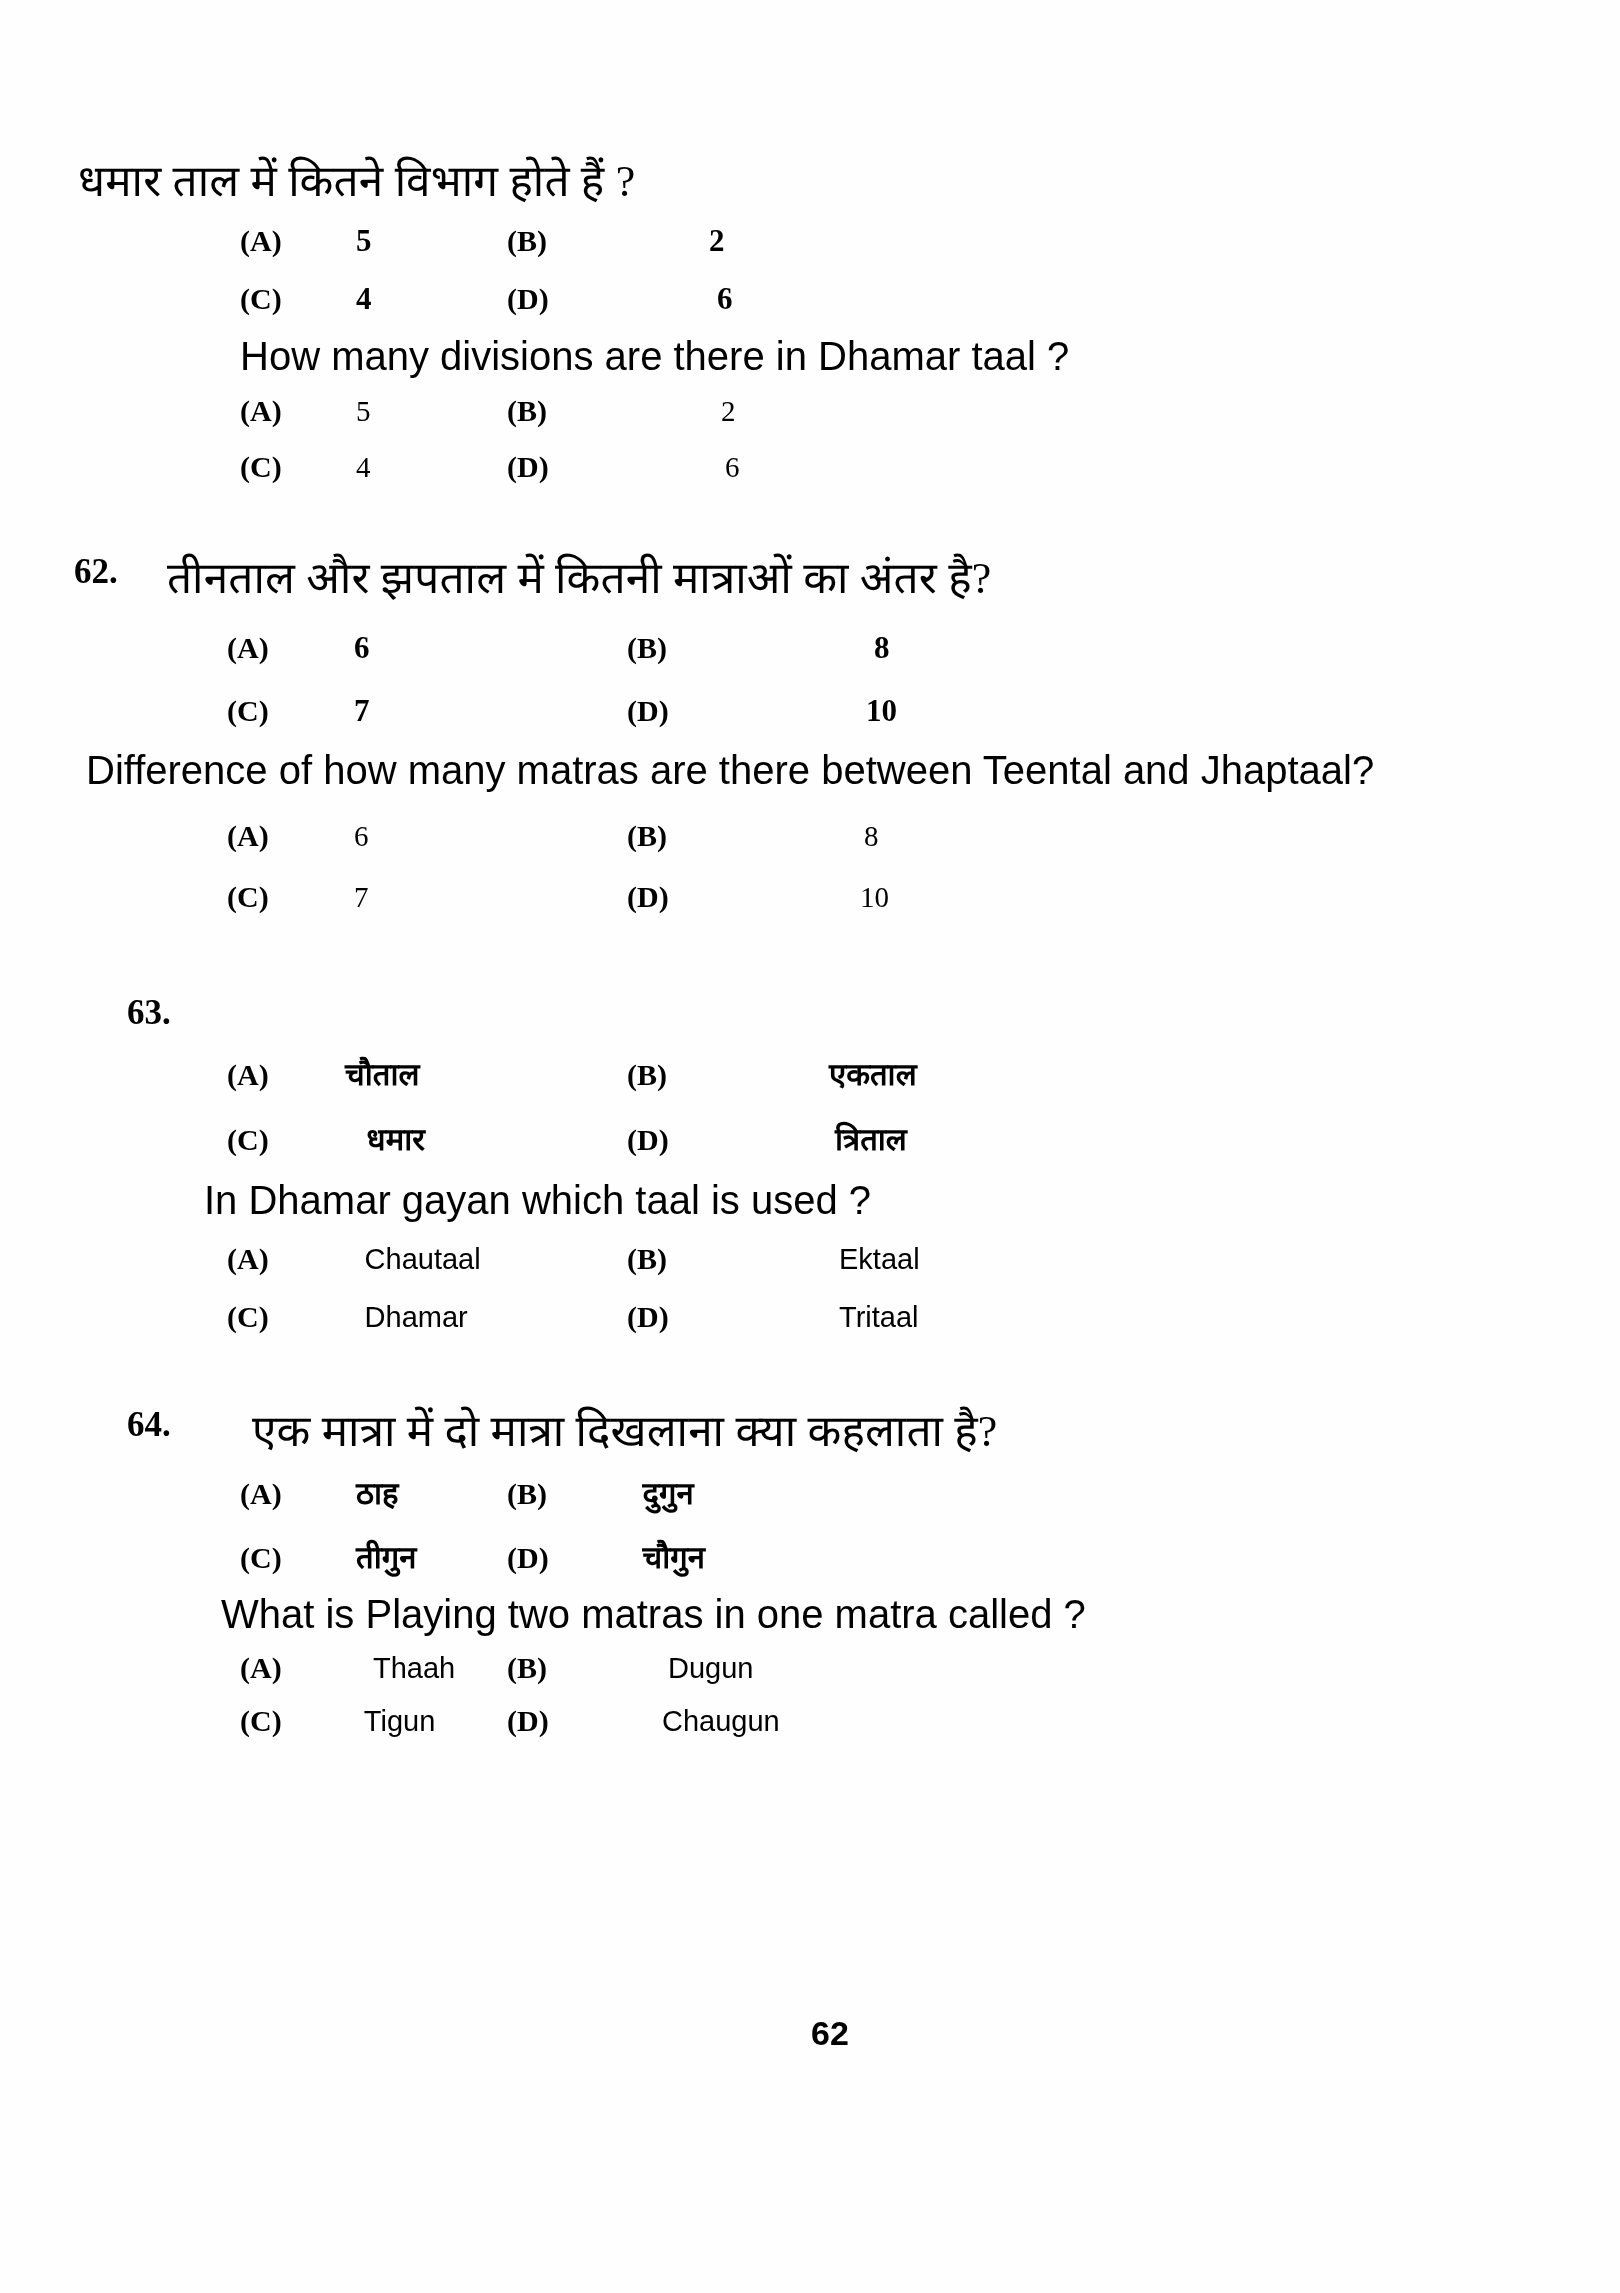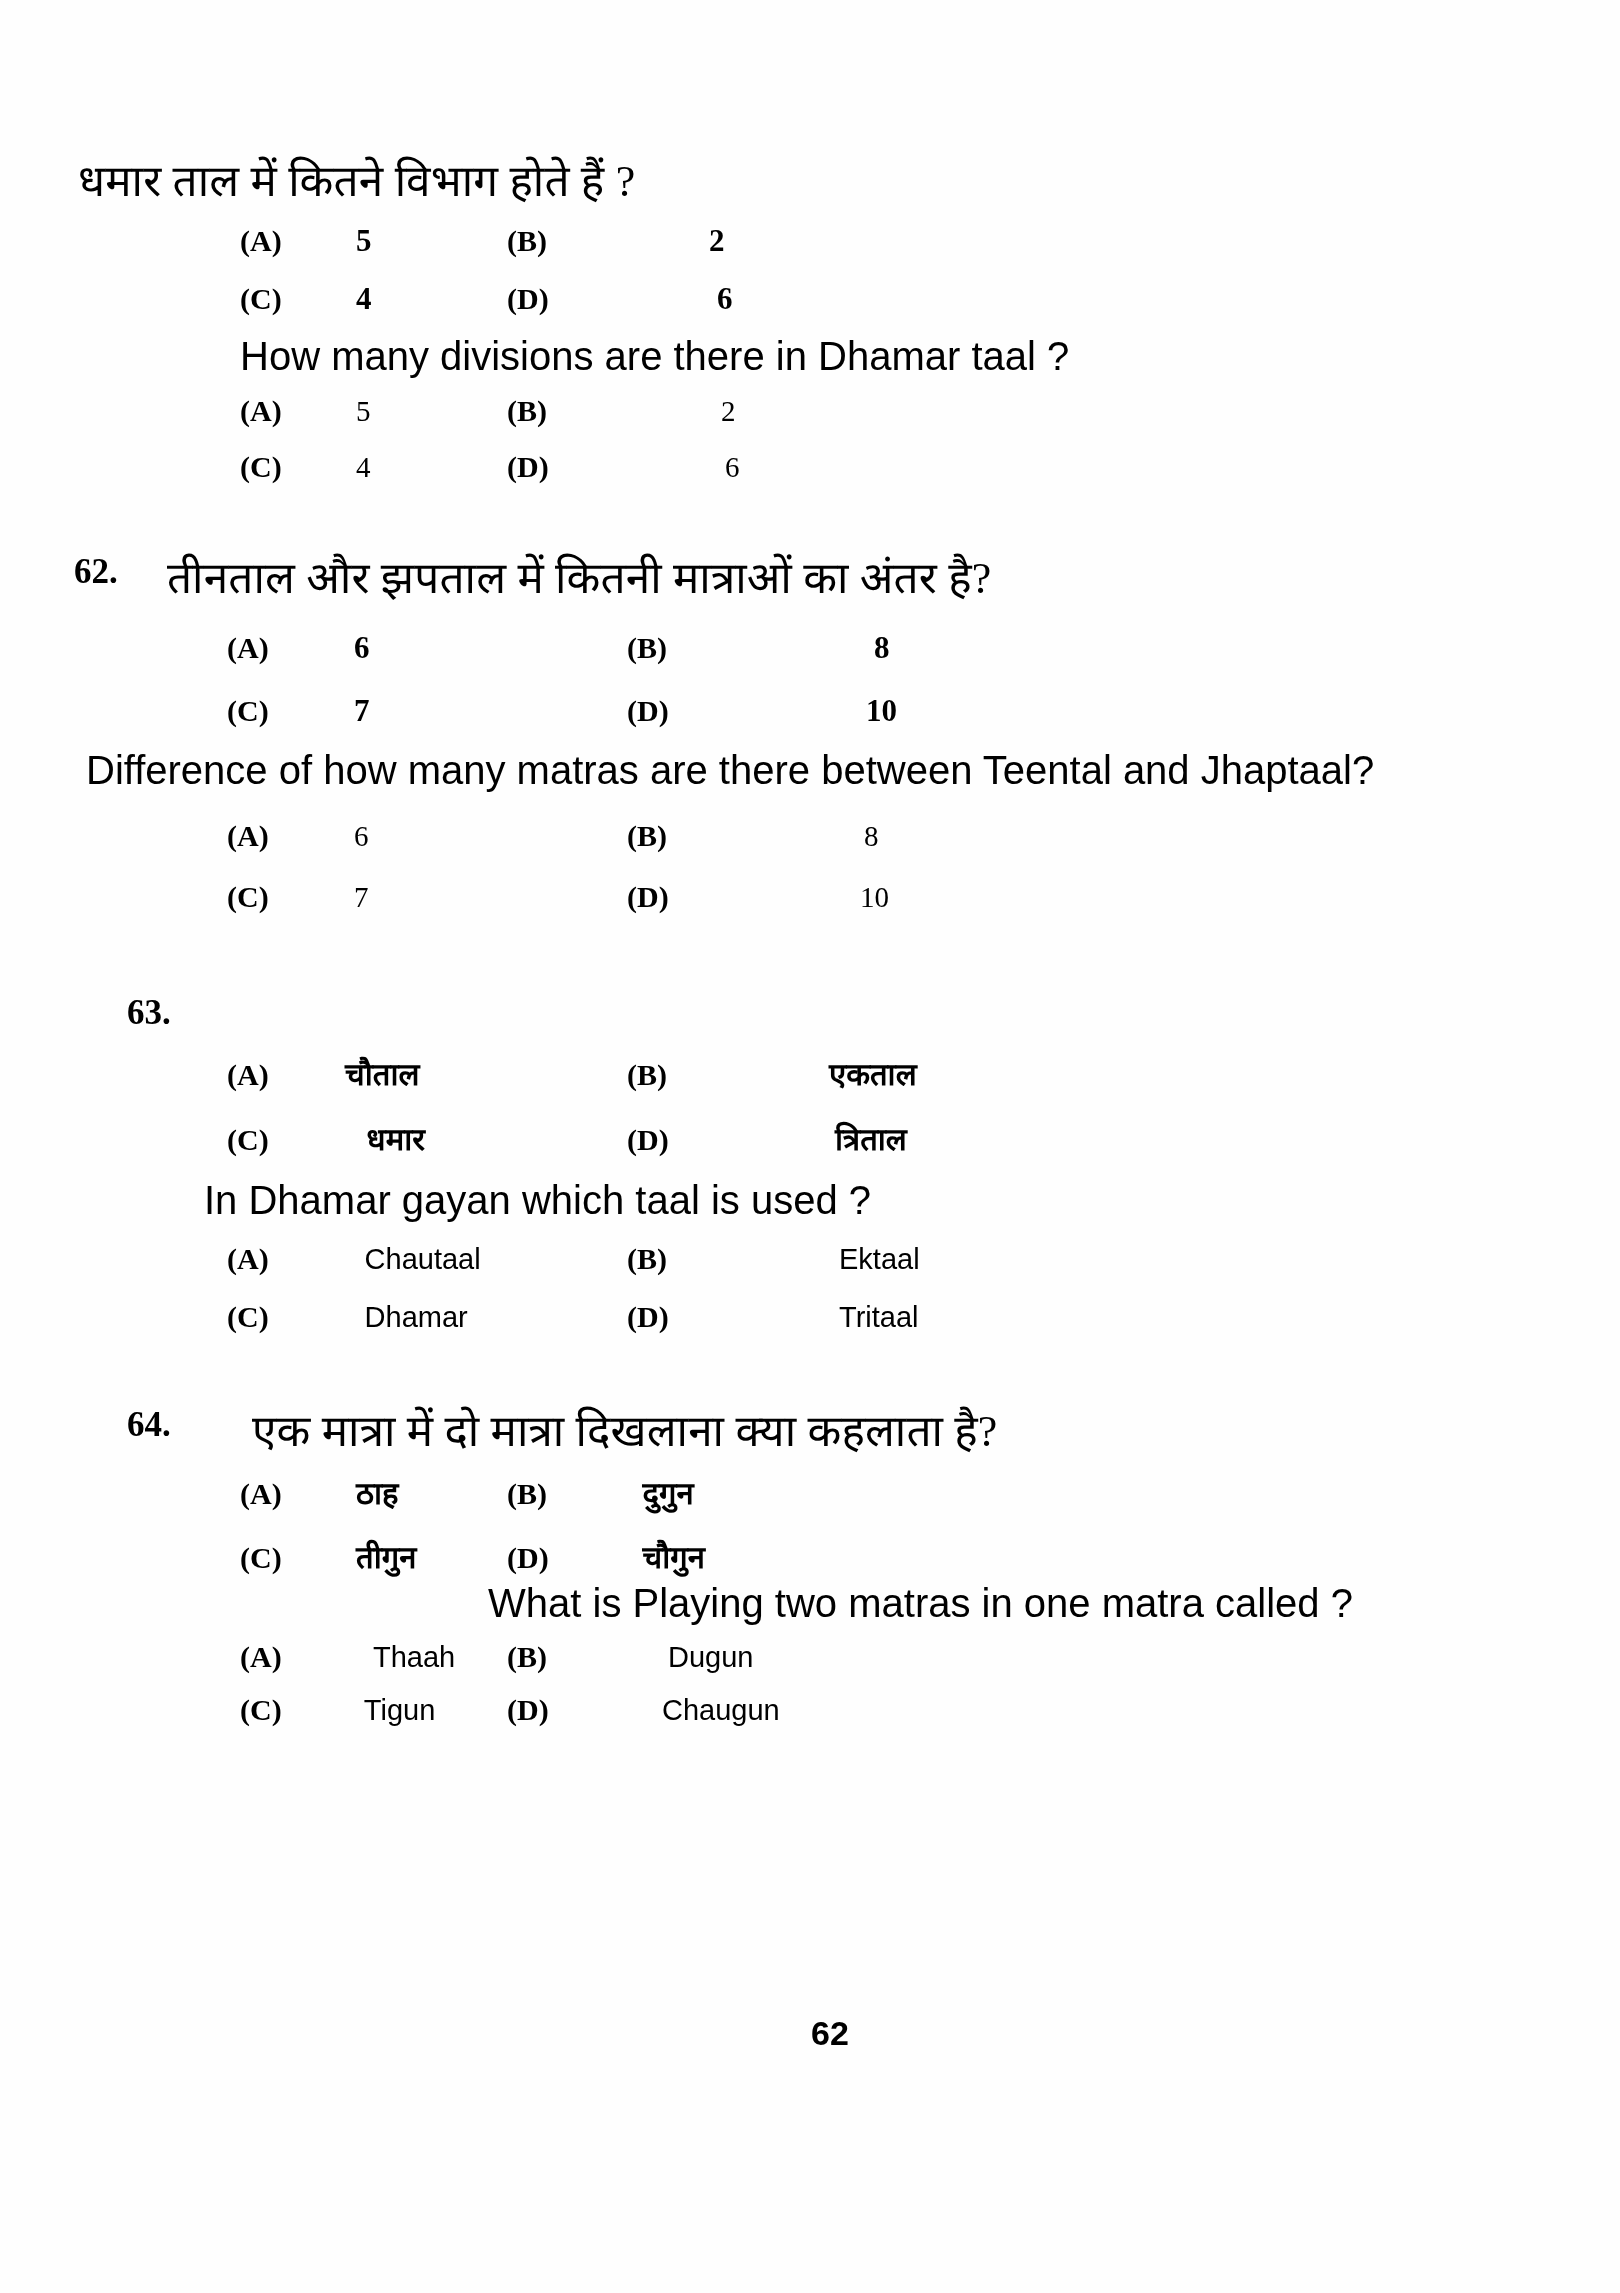--- a/index.html
+++ b/index.html
@@ -135,21 +135,21 @@
   #q63 .r3 { margin-top: 19.6px; }
   #q63 .r4 { margin-top: 23.5px; }
   #q63 .c1 { width: 627px; padding-left: 227px; box-sizing: border-box; }
   #q63 .lab { width: 118px; }
 
   
   #q64 { top: 1407px; }
   #q64 .qnum { width: 125px; margin-left: 127px; }
   #q64 .r1 { margin-top: 13.7px; }
   #q64 .r2 { margin-top: 21.6px; }
-  #q64 .en-stem { margin-top: 3px; padding-left: 221px; text-align: center; }
+  #q64 .en-stem { margin-top: 14px; padding-left: 221px; }
   #q64 .r3 { margin-top: 13.7px; }
   #q64 .r4 { margin-top: 19.6px; }
   #q64 .c1 { width: 507px; padding-left: 240px; box-sizing: border-box; }
   #q64 .lab { width: 116px; }
 </style>
 </head>
 <body>
 
 <div class="page">
 

